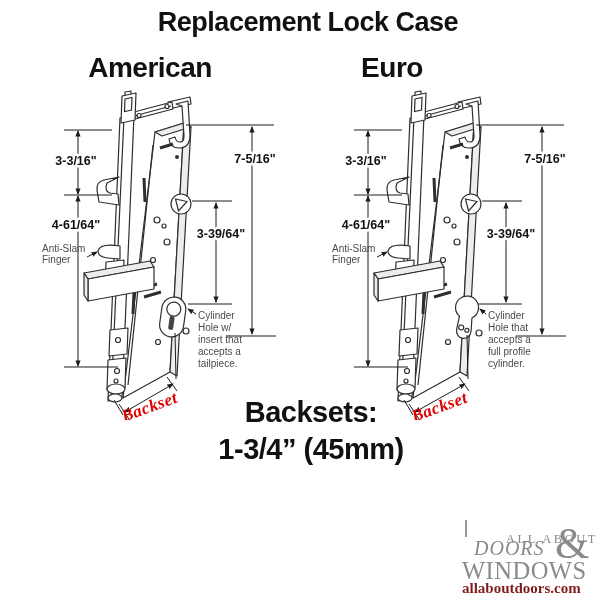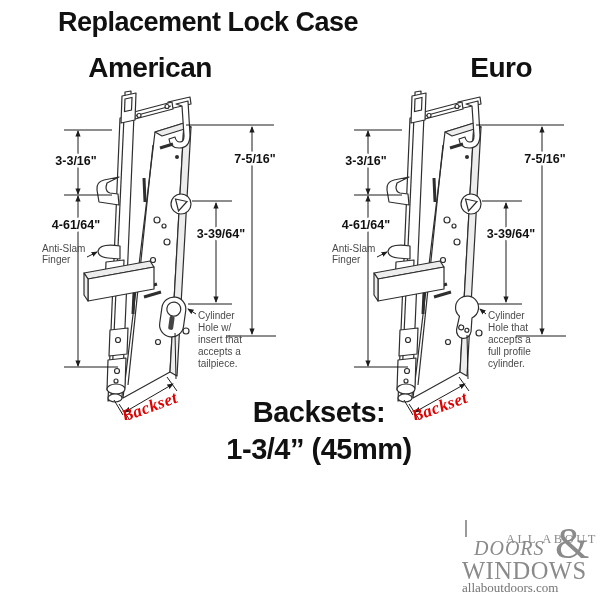--- a/index.html
+++ b/index.html
@@ -1,46 +1,46 @@
 <!DOCTYPE html>
 <html><head>
 <meta charset="utf-8">
 <style>
   html,body{margin:0;padding:0;}
   body{width:600px;height:600px;position:relative;background:#fff;overflow:hidden;
        font-family:"Liberation Sans",sans-serif;color:#111;}
   .abs{position:absolute;}
-  .title{left:58px;top:7px;width:400px;text-align:left;font-size:27px;font-weight:700;letter-spacing:-0.5px;}
+  .title{left:58px;top:7px;width:400px;text-align:right;font-size:27px;font-weight:700;letter-spacing:-0.5px;}
   .fig-heading{top:52px;width:280px;text-align:center;font-size:28px;font-weight:700;letter-spacing:-0.5px;}
   #heading-american{left:10px;}
-  #heading-euro{left:252px;text-align:right;}
+  #heading-euro{left:252px;}
   svg.fig{position:absolute;top:90px;width:280px;height:330px;}
   #fig-american{left:40px;}
   #fig-euro{left:330px;}
-  .backsets{left:164px;top:394px;width:310px;text-align:center;font-weight:700;font-size:29px;line-height:36.5px;letter-spacing:-0.5px;}
+  .backsets{left:156px;top:394px;width:310px;text-align:center;font-weight:700;font-size:29px;line-height:36.5px;letter-spacing:-0.5px;}
   
   .fw{fill:#fff;stroke:#2e2e2e;stroke-width:1.2;stroke-linejoin:round;}
   .fg{fill:#ededed;stroke:#2e2e2e;stroke-width:1.2;stroke-linejoin:round;}
   .ln{fill:none;stroke:#2e2e2e;stroke-width:1.2;}
   .thick{stroke:#2e2e2e;stroke-width:3;fill:none;}
   .dim{stroke:#1d1d1d;stroke-width:1;fill:none;}
   svg text{font-family:"Liberation Sans",sans-serif;}
   .dim-t{font-size:12.5px;font-weight:700;fill:#111;paint-order:stroke;stroke:#fff;stroke-width:5px;stroke-linejoin:round;}
   .lbl-t{font-size:10px;fill:#4a4a4a;}
   .backset-t{font-family:"Liberation Serif",serif;font-style:italic;font-weight:700;font-size:17px;fill:#e00000;letter-spacing:0.5px;}
   
   .ames{left:0;top:528px;width:175px;height:72px;}
   
   .aad{left:460px;top:512px;width:145px;height:88px;font-family:"Liberation Serif",serif;color:#8a8a8a;}
   .aad-bar{left:5px;top:8px;width:2px;height:17px;background:#9a9a9a;}
   .aad-top{left:24px;top:21px;font-size:12.5px;letter-spacing:2.5px;line-height:1;margin-left:22px;}
   .aad-doors{left:14px;top:26px;font-size:20px;letter-spacing:1px;line-height:1;font-style:italic;}
   .aad-amp{left:95px;top:10px;font-size:44px;line-height:1;}
   .aad-win{left:2px;top:47px;font-size:24.5px;letter-spacing:0.5px;line-height:1;}
-  .aad-url{left:2px;top:69px;font-size:13px;font-weight:400;color:#737373;line-height:1;}
+  .aad-url{left:2px;top:69px;font-size:15px;font-weight:700;color:#7f1d1d;line-height:1;}
 </style>
 </head>
 <body>
 
 <div class="abs title">Replacement Lock Case</div>
 <div class="abs fig-heading" id="heading-american">American</div>
 <div class="abs fig-heading" id="heading-euro">Euro</div>
 
 <svg class="fig" id="fig-american" viewBox="0 0 280 330">
   <defs>

